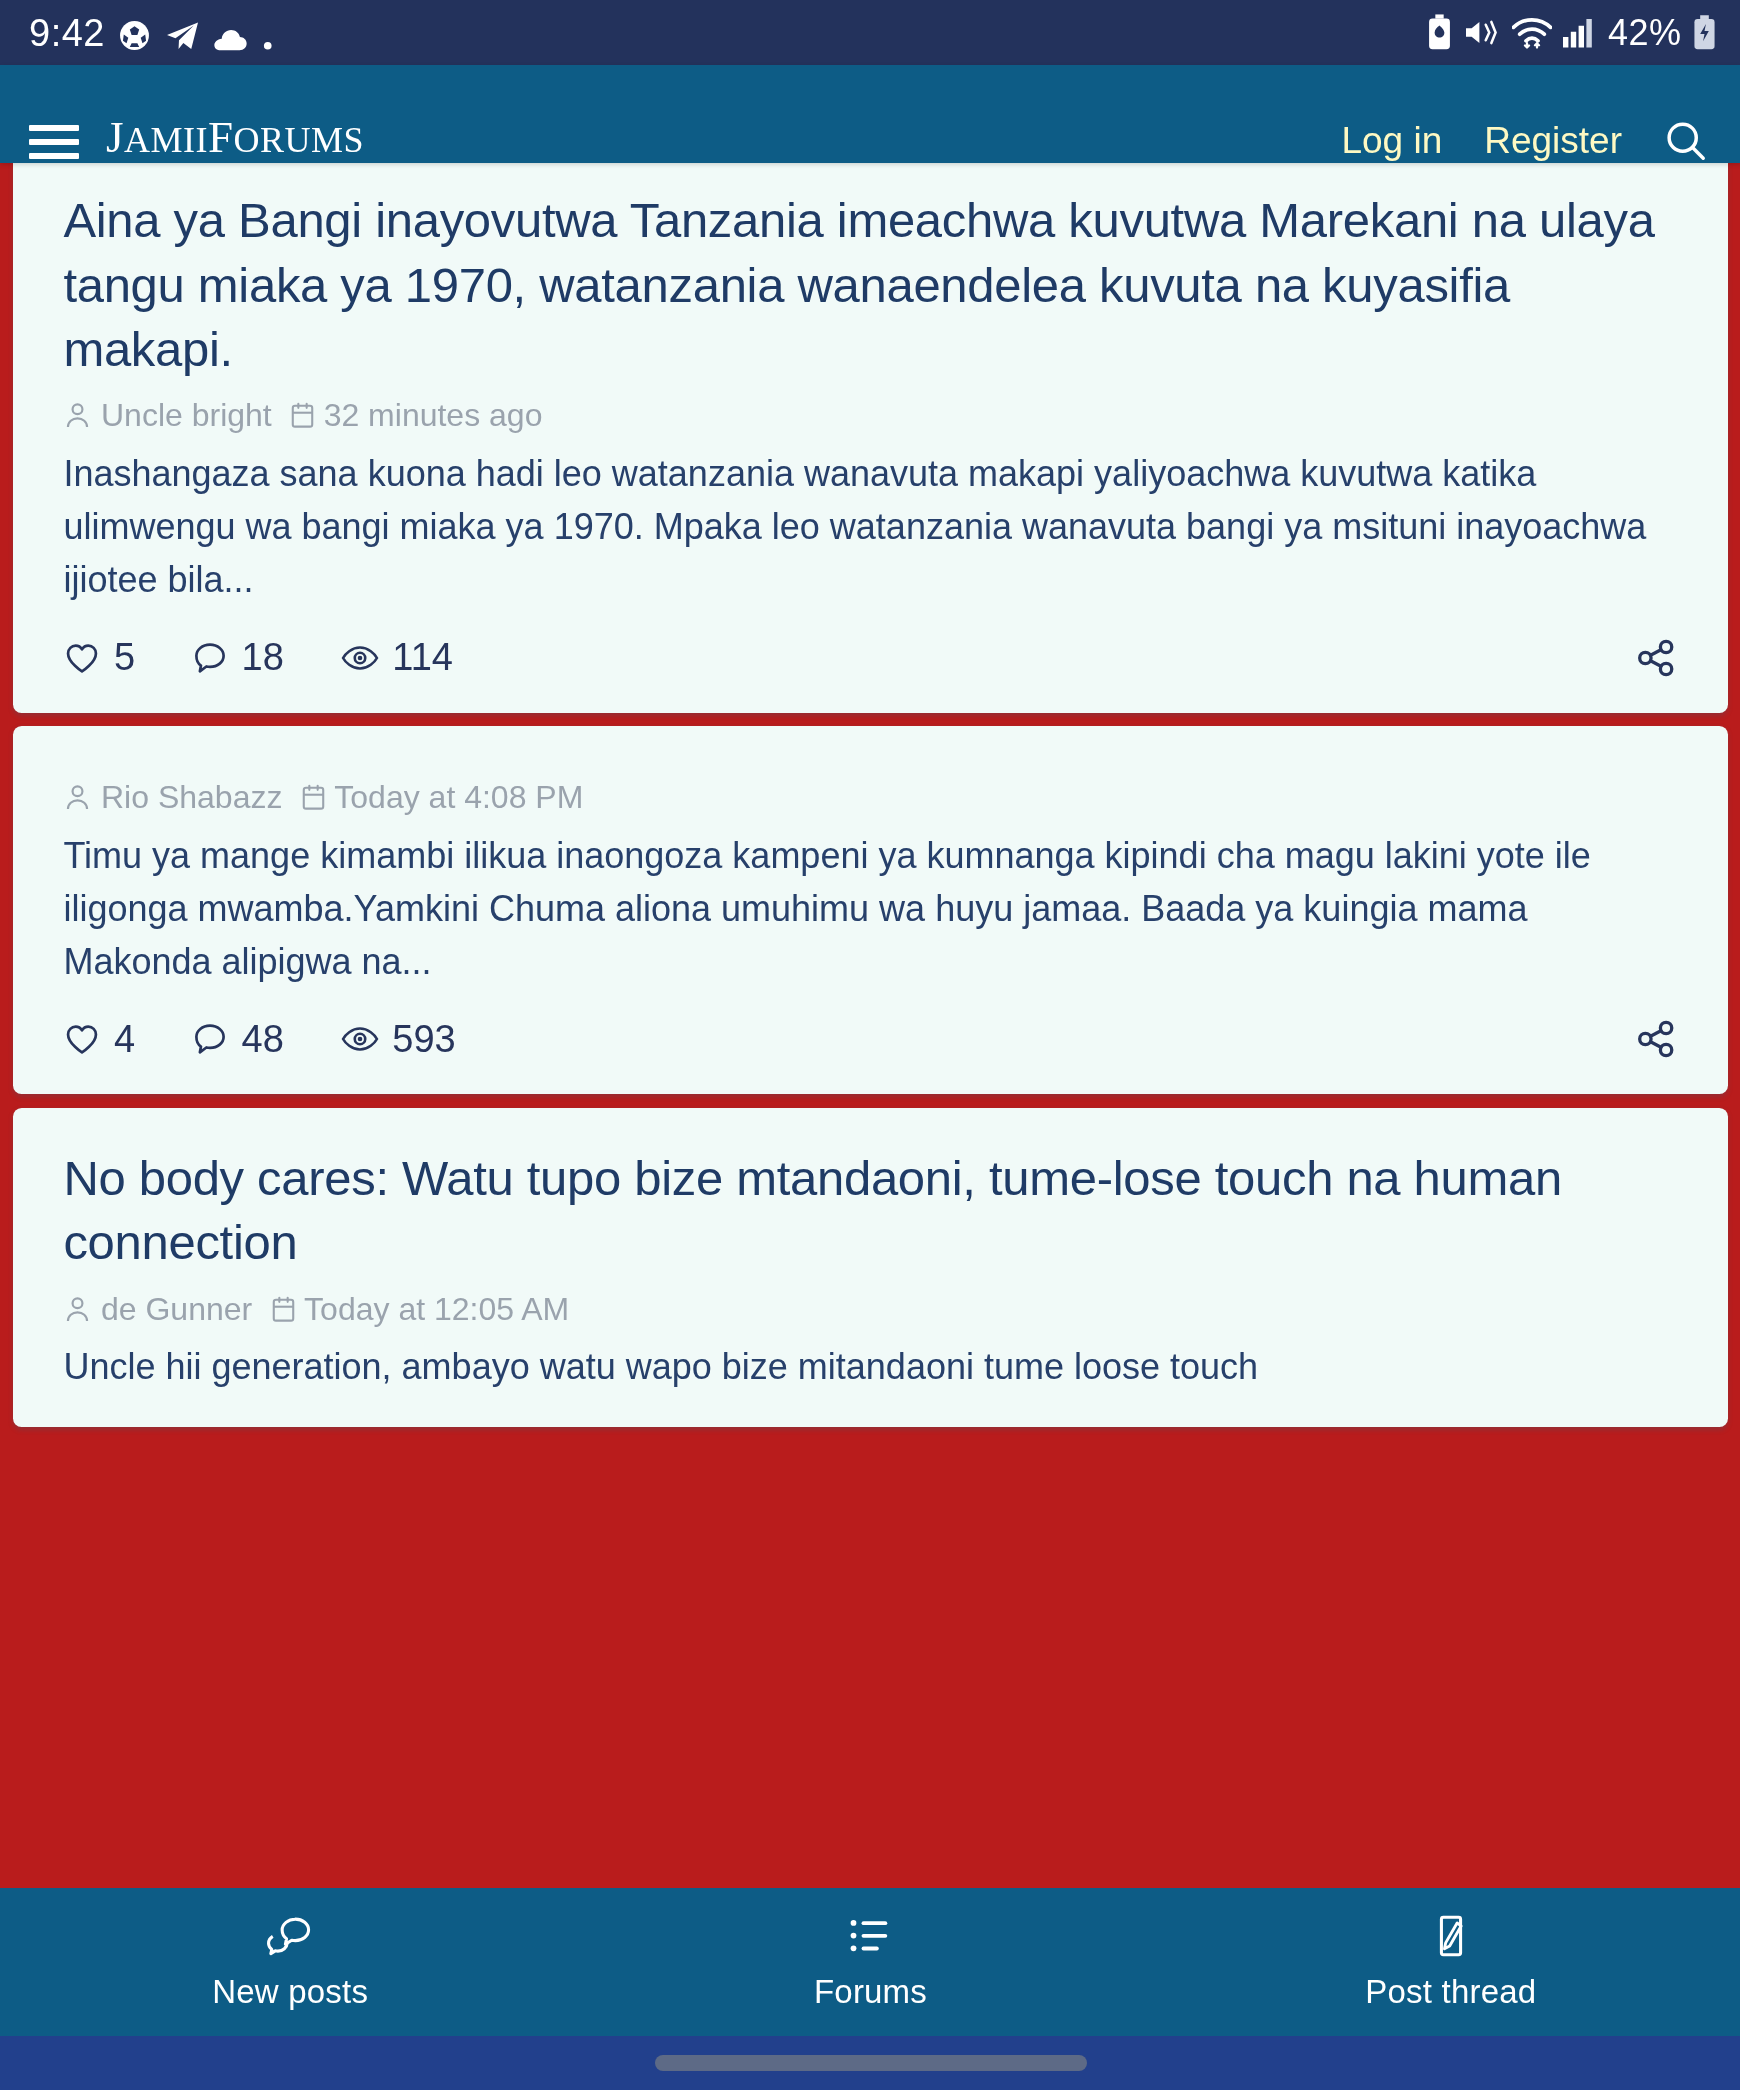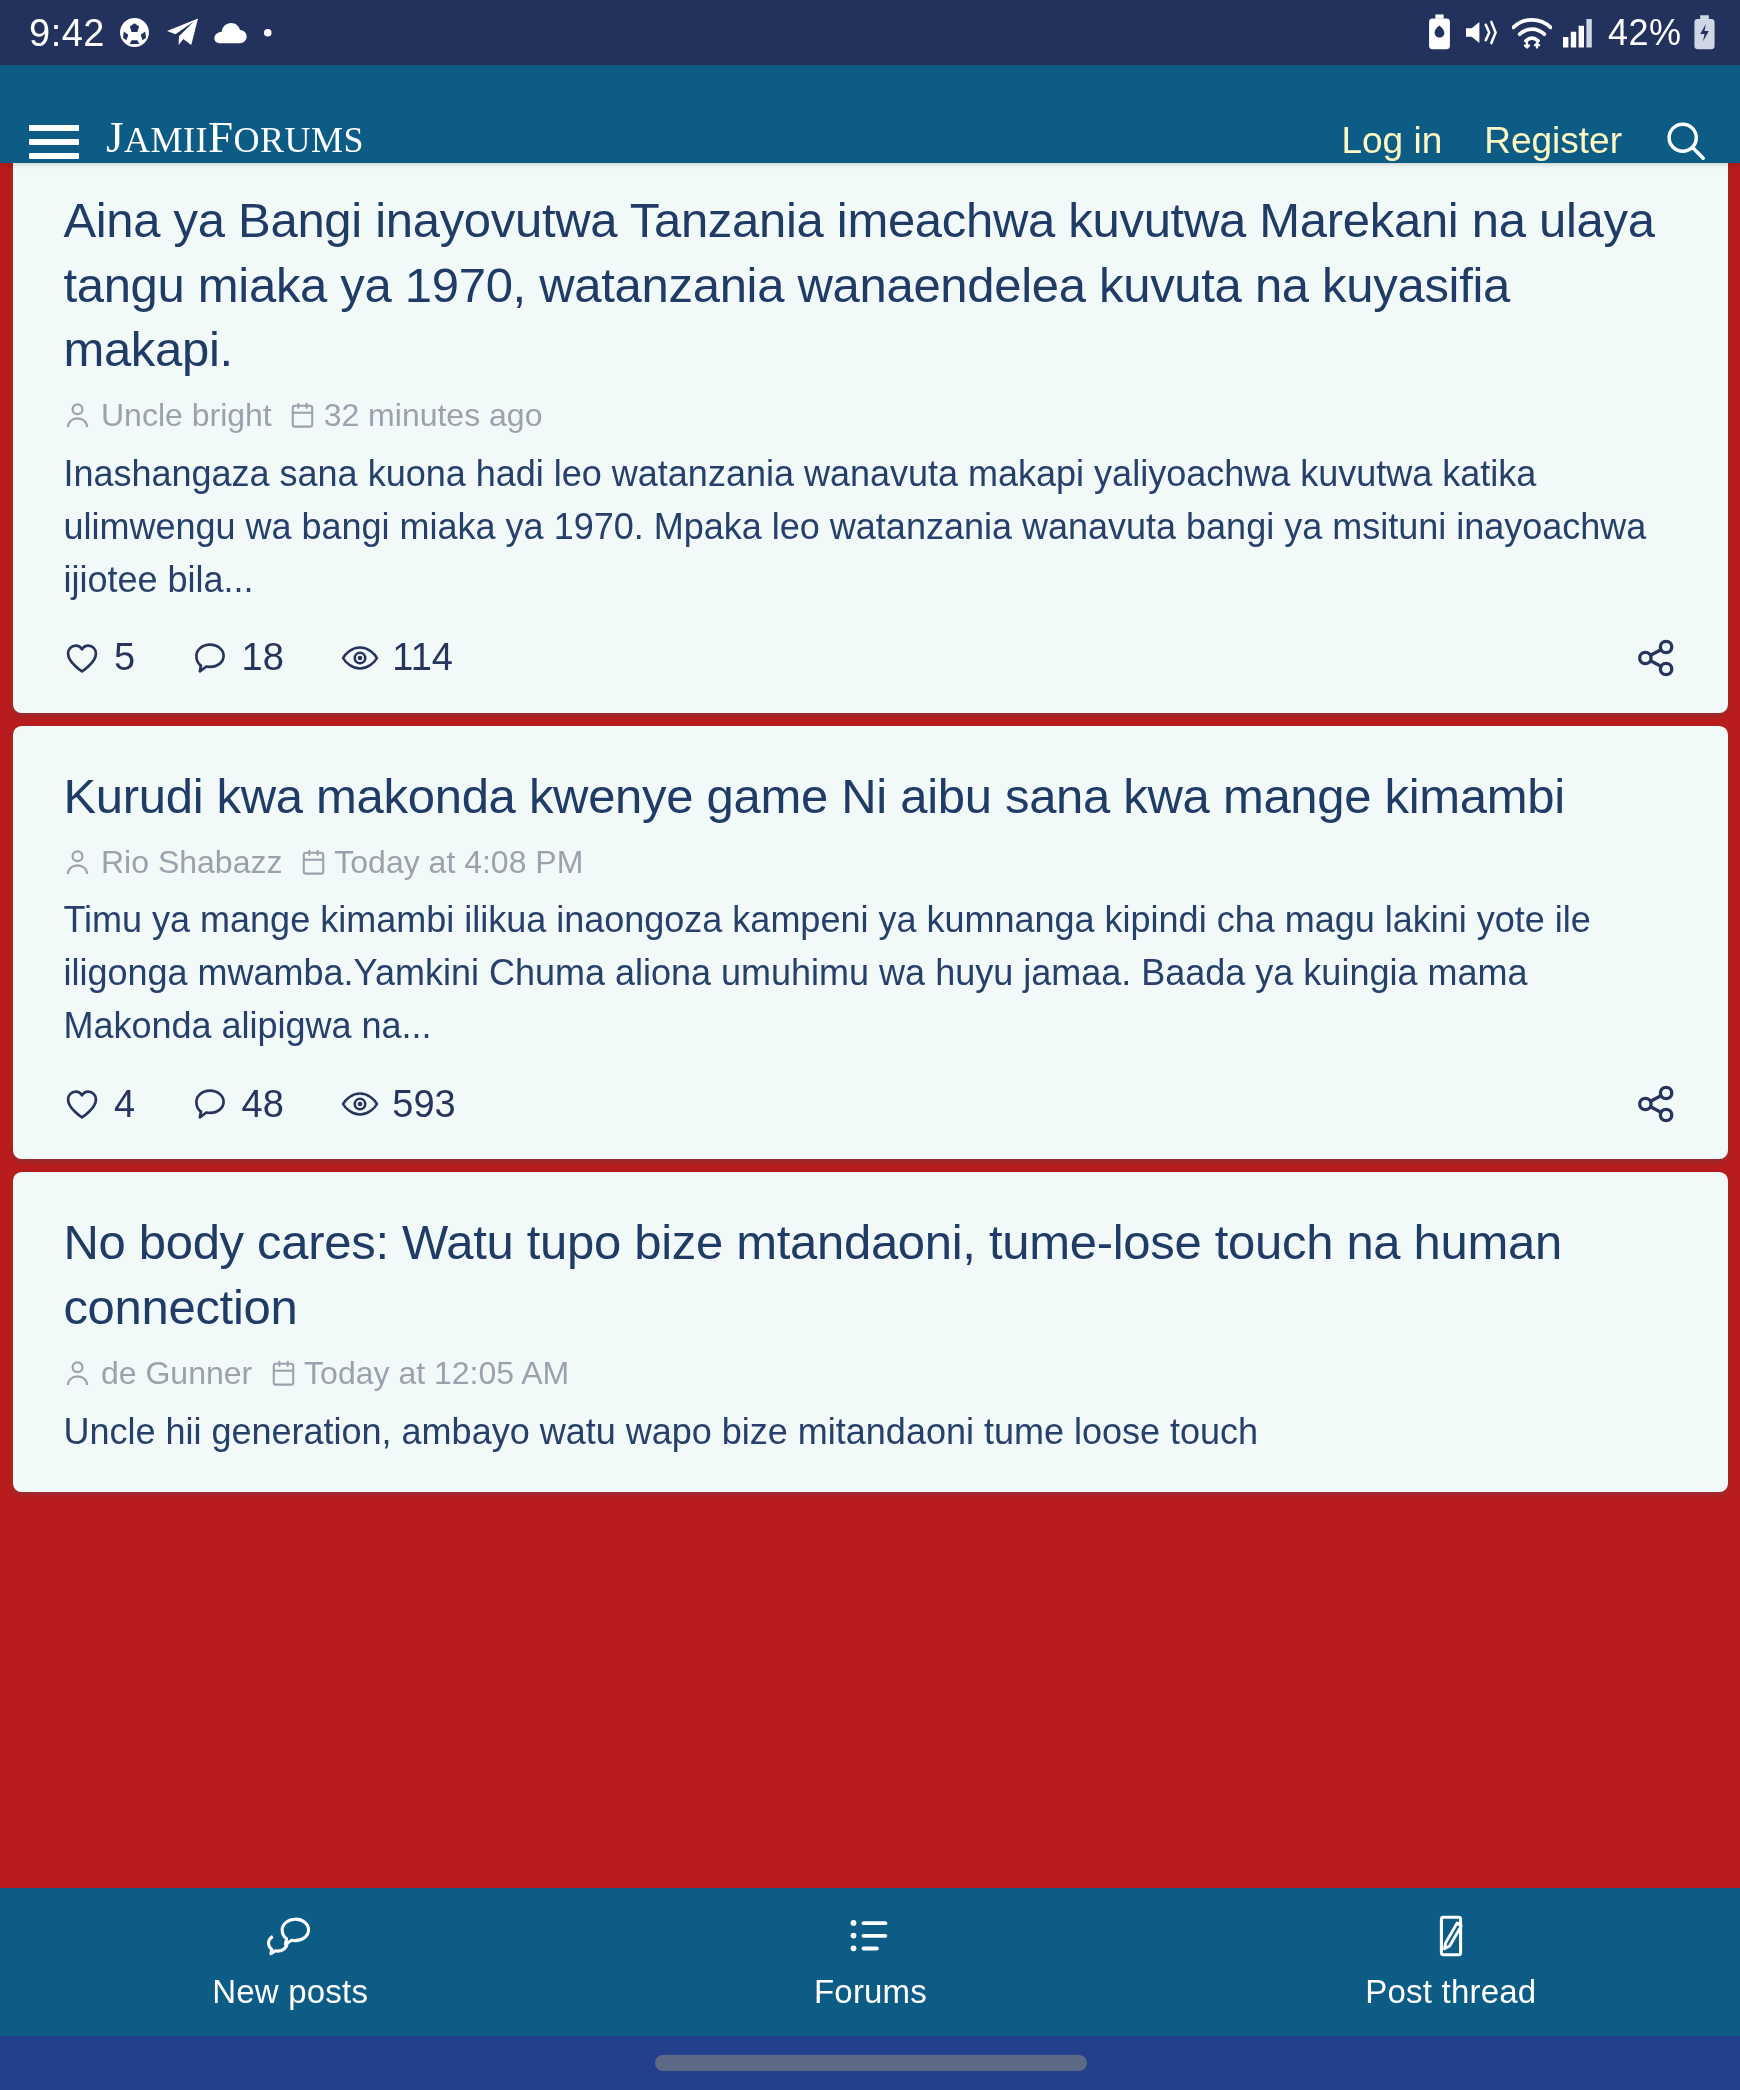--- a/index.html
+++ b/index.html
@@ -17,21 +17,21 @@
   }
 
   
   .statusbar {
     height:65px; flex:0 0 65px;
     background:#23325c;
     display:flex; align-items:center;
     padding:0 25px 0 29px;
     color:#ffffff;
   }
-  .sb-left { display:flex; align-items:center; gap:13.4px; }
+  .sb-left { display:flex; align-items:flex-end; gap:13.4px; }
   .sb-time { font-size:38px; letter-spacing:0.5px; font-weight:400; line-height:1; }
   .sb-right { margin-left:auto; display:flex; align-items:center; gap:11.5px; }
   .sb-pct { font-size:36px; letter-spacing:0.5px; }
   .ic { display:inline-flex; align-items:center; justify-content:center; }
 
   
   .header {
     height:98px; flex:0 0 98px;
     background:#0d5c86;
     display:flex; align-items:flex-end;
@@ -289,21 +289,20 @@
               <circle cx="17.5" cy="6" r="3.1" stroke="#27355c" stroke-width="1.8" fill="none"></circle>
               <circle cx="6.2" cy="12" r="3.1" stroke="#27355c" stroke-width="1.8" fill="none"></circle>
               <circle cx="17.5" cy="18" r="3.1" stroke="#27355c" stroke-width="1.8" fill="none"></circle>
               <path d="M9 10.5l5.7-3M9 13.5l5.7 3" stroke="#27355c" stroke-width="1.8" stroke-linecap="round"></path>
             </svg>
         </span>
       </div>
     </div>
 
     <div class="card">
-      <div class="thread-title">Kurudi kwa makonda kwenye game Ni aibu sana kwa mange kimambi</div>
       <div class="meta">
         <span class="m-item">
           <span class="ic">
             <svg width="29" height="29" viewBox="0 0 20 20">
                 <circle cx="10" cy="5.7" r="3.4" stroke="#9aa3ad" stroke-width="1.5" fill="none"></circle>
                 <path d="M3.4 18c0-3.6 3-6 6.6-6s6.6 2.4 6.6 6" stroke="#9aa3ad" stroke-width="1.5" fill="none"></path>
               </svg>
           </span>
           <span>Rio Shabazz</span>
         </span>

